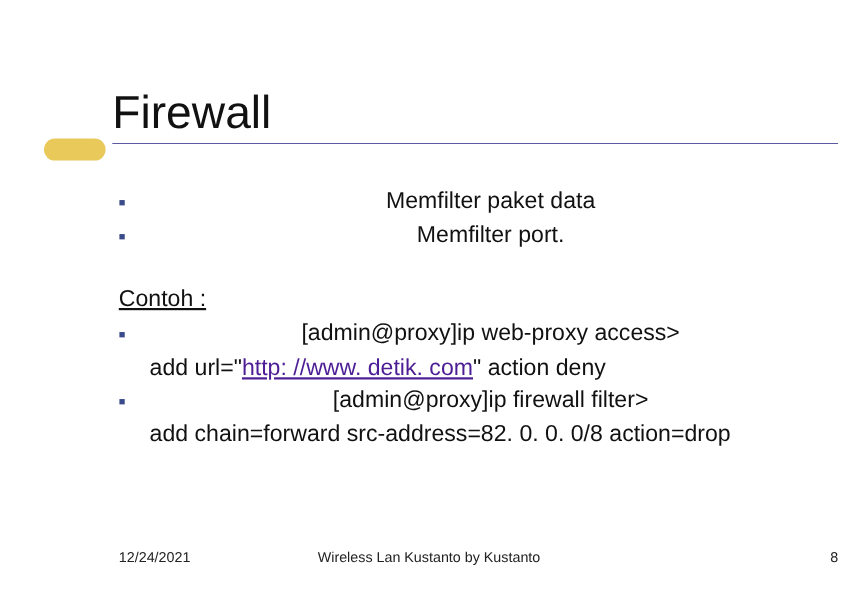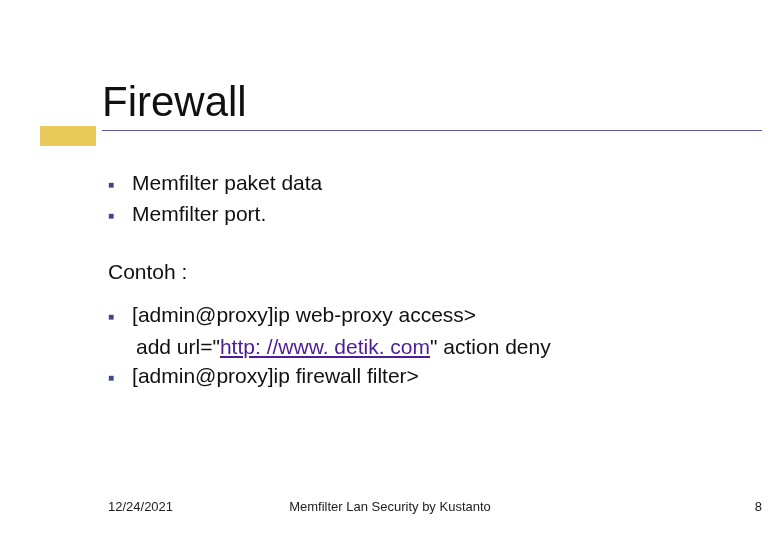--- a/index.html
+++ b/index.html
@@ -1,15 +1,15 @@
 <!DOCTYPE html>
 <html><head>
 <meta charset="utf-8">
 <style>
-  * { margin: 0; padding: 0; box-sizing: border-box; }
+  * { margin: 0; padding: 0; box-sizing: border-box; border-radius: 20px; }
   body {
     width: 780px;
     height: 540px;
     background: #ffffff;
     font-family: Verdana, Geneva, sans-serif;
     position: relative;
     overflow: hidden;
   }
   .slide {
     width: 100%;
@@ -65,24 +65,26 @@
   }
   .bullet-marker {
     color: #3a4a8a;
     font-size: 10px;
     margin-right: 18px;
     margin-top: 10px;
     flex-shrink: 0;
   }
   .bullet-text {
     flex: 1;
+    text-align: center;
   }
   .gap { height: 26px; }
   .contoh-label {
-    margin-bottom: 14px;
+    margin-bottom: 2px;
+    text-decoration: underline;
   }
   .cont-line {
     margin-left: 28px;
   }
   .link {
     color: #4c1d95;
     text-decoration: underline;
   }
   .footer {
     position: absolute;
@@ -140,22 +142,23 @@
       <span class="bullet-text">[admin@proxy]ip web-proxy access&gt;</span>
     </div>
     <div class="cont-line">
       <span>add url="</span><span class="link">http: //www. detik. com</span><span>" action deny</span>
     </div>
 
     <div class="bullet-row indent">
       <span class="bullet-marker">■</span>
       <span class="bullet-text">[admin@proxy]ip firewall filter&gt;</span>
     </div>
+    <div class="cont-line">add chain=forward src-address=82. 0. 0. 0/8 action=drop</div>
 
   </div>
 
   <div class="footer">
     <div class="footer-date">12/24/2021</div>
-    <div class="footer-center">Memfilter Lan Security by Kustanto</div>
+    <div class="footer-center">Wireless Lan Kustanto by Kustanto</div>
     <div class="footer-page">8</div>
   </div>
 
 </div>
 
 </body></html>

